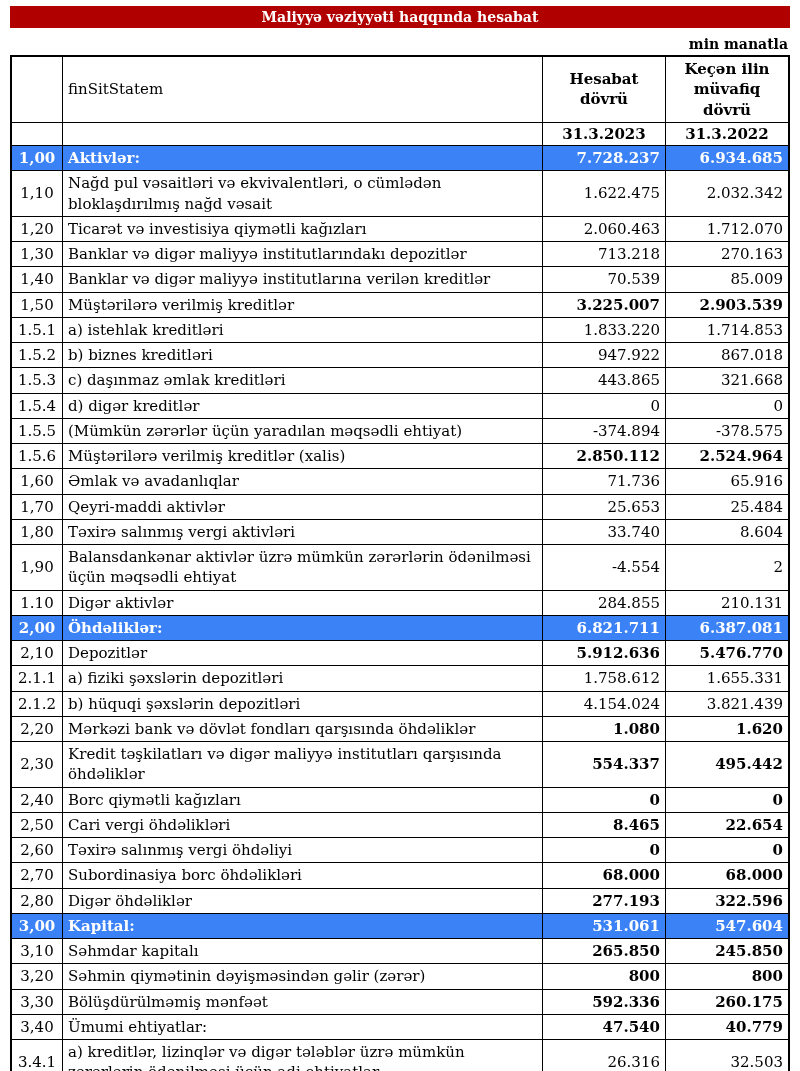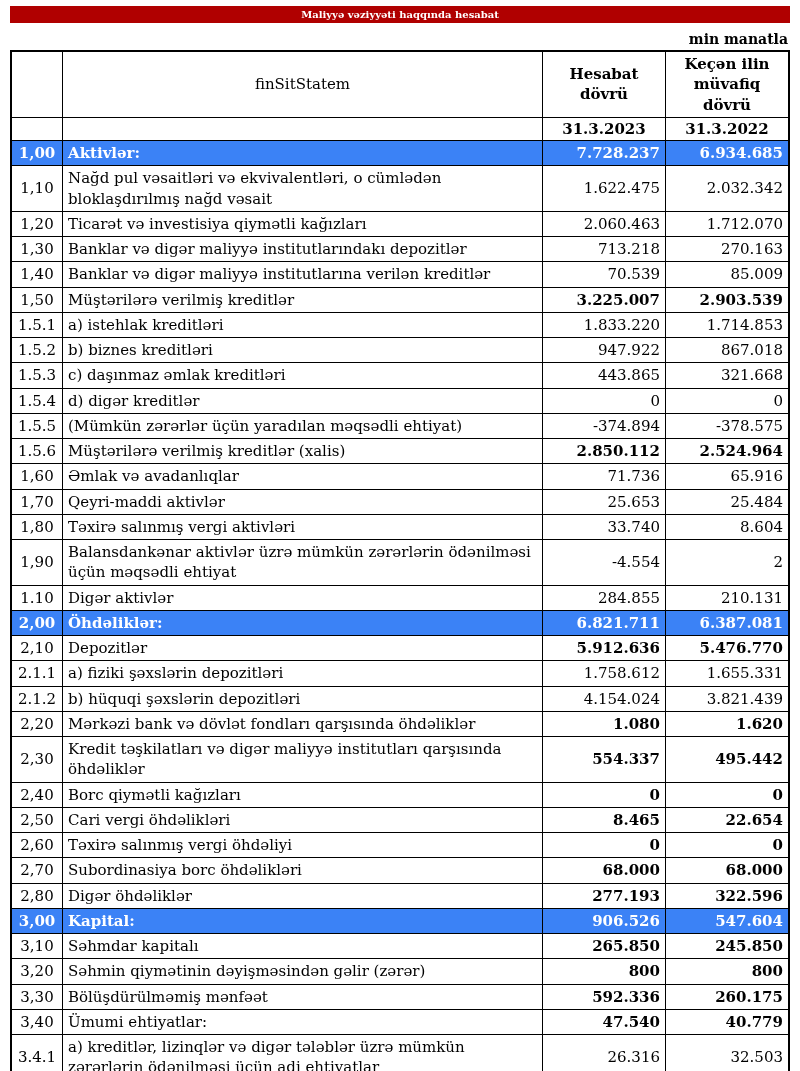--- a/index.html
+++ b/index.html
@@ -11,21 +11,21 @@
   }
   .page {
     width: 800px;
     box-sizing: border-box;
     padding: 6px 10px 14px 10px;
   }
   .banner {
     background: #b00000;
     color: #ffffff;
     font-weight: bold;
-    font-size: 10px;
+    font-size: 14px;
     text-align: center;
     padding: 3px 0;
   }
   .unit-note {
     text-align: right;
     font-weight: bold;
     font-size: 14px;
     margin: 8px 2px 3px 0;
   }
   table.fin {
@@ -35,21 +35,21 @@
   }
   table.fin th, table.fin td {
     border: 1px solid #000;
     font-size: 15px;
     padding: 2px 5px;
     vertical-align: middle;
     line-height: 1.35;
   }
   th.stmt-col {
     font-weight: normal;
-    text-align: center;
+    text-align: left;
     width: auto;
   }
   th.period-col {
     font-weight: bold;
     text-align: center;
     width: 112px;
   }
   th.code-head {
     width: 40px;
   }
@@ -273,21 +273,21 @@
   </tr>
         <tr class="bold-vals">
     <td class="code-col">2,80</td>
     <td class="label-col">Digər öhdəliklər</td>
     <td class="val-col">277.193</td>
     <td class="val-col">322.596</td>
   </tr>
         <tr class="section">
     <td class="code-col">3,00</td>
     <td class="label-col">Kapital:</td>
-    <td class="val-col">906.526</td>
+    <td class="val-col">531.061</td>
     <td class="val-col">547.604</td>
   </tr>
         <tr class="bold-vals">
     <td class="code-col">3,10</td>
     <td class="label-col">Səhmdar kapitalı</td>
     <td class="val-col">265.850</td>
     <td class="val-col">245.850</td>
   </tr>
         <tr class="bold-vals">
     <td class="code-col">3,20</td>

